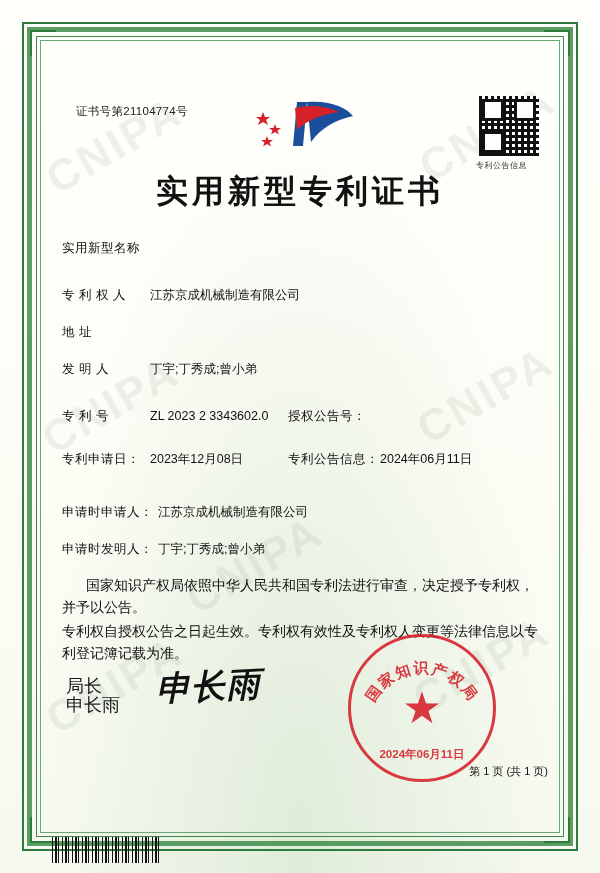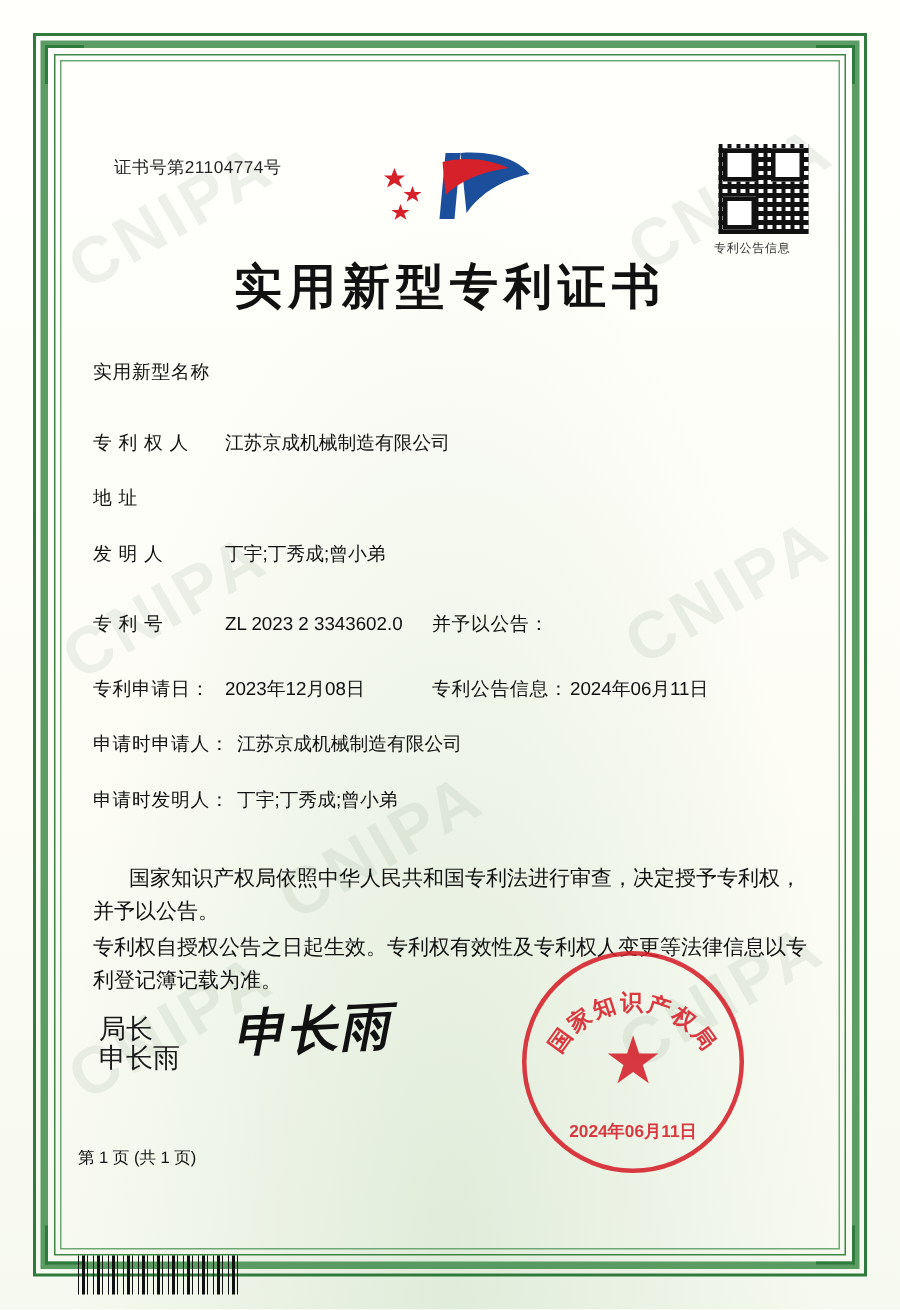--- a/index.html
+++ b/index.html
@@ -267,21 +267,21 @@
     font-size: 11.5px;
     font-weight: bold;
     color: #d6202a;
   }
 
   
   .page-no {
     position: absolute;
     left: 0; right: 0;
     bottom: 42px;
-    text-align: left;
+    text-align: right;
     font-size: 11px;
     color: #111;
   }
   .barcode {
     position: absolute;
     left: 0;
     bottom: -42px;
     width: 110px;
     height: 26px;
     background-image: repeating-linear-gradient(90deg,
@@ -357,36 +357,36 @@
         <div class="flabel">发  明  人</div>
         <div class="fvalue">丁宇;丁秀成;曾小弟</div>
       </div>
 
       <div class="frow two" style="margin-top:30px">
         <div class="col">
           <div class="flabel">专  利  号</div>
           <div class="fvalue">ZL 2023 2 3343602.0</div>
         </div>
         <div class="col2">
-          <div class="flabel">并予以公告：</div>
+          <div class="flabel">授权公告号：</div>
         </div>
       </div>
 
       <div class="frow two" style="margin-top:26px">
         <div class="col">
           <div class="flabel">专利申请日：</div>
           <div class="fvalue">2023年12月08日</div>
         </div>
         <div class="col2">
           <div class="flabel">专利公告信息：</div>
           <div class="fvalue">2024年06月11日</div>
         </div>
       </div>
 
-      <div class="frow" style="margin-top:20px">
+      <div class="frow" style="margin-top:36px">
         <div class="flabel" style="width:96px;flex:0 0 96px">申请时申请人：</div>
         <div class="fvalue">江苏京成机械制造有限公司</div>
       </div>
 
       <div class="frow" style="margin-top:8px">
         <div class="flabel" style="width:96px;flex:0 0 96px">申请时发明人：</div>
         <div class="fvalue">丁宇;丁秀成;曾小弟</div>
       </div>
 
     </div>

